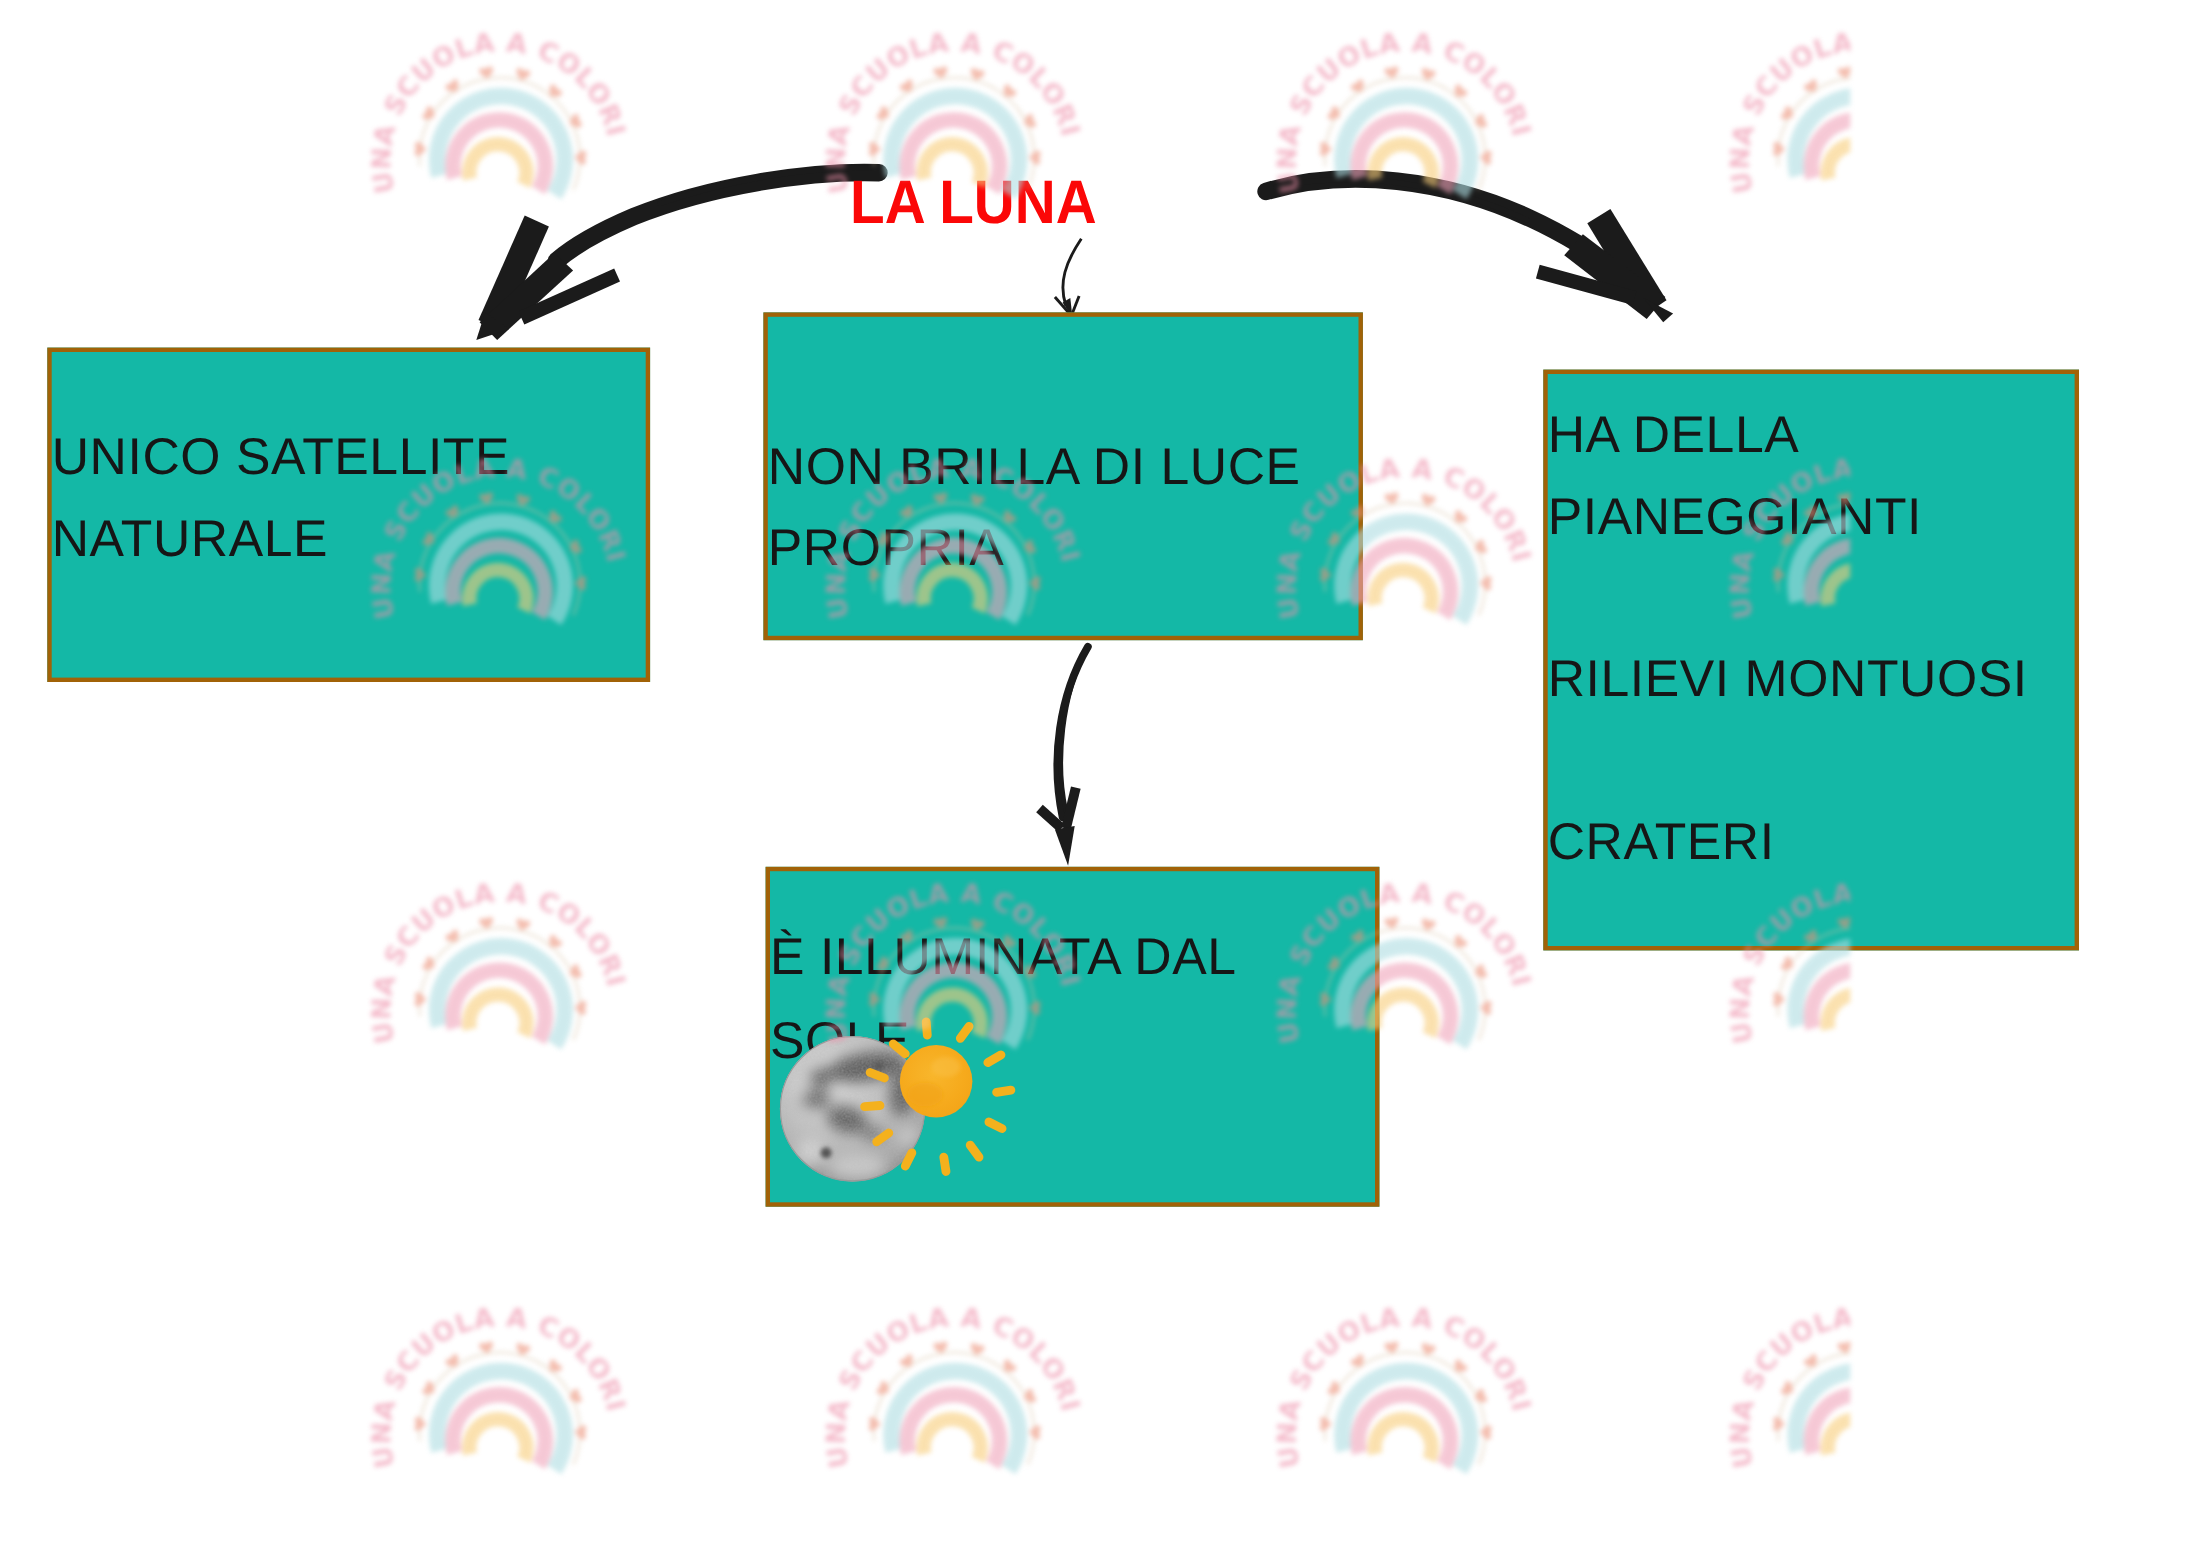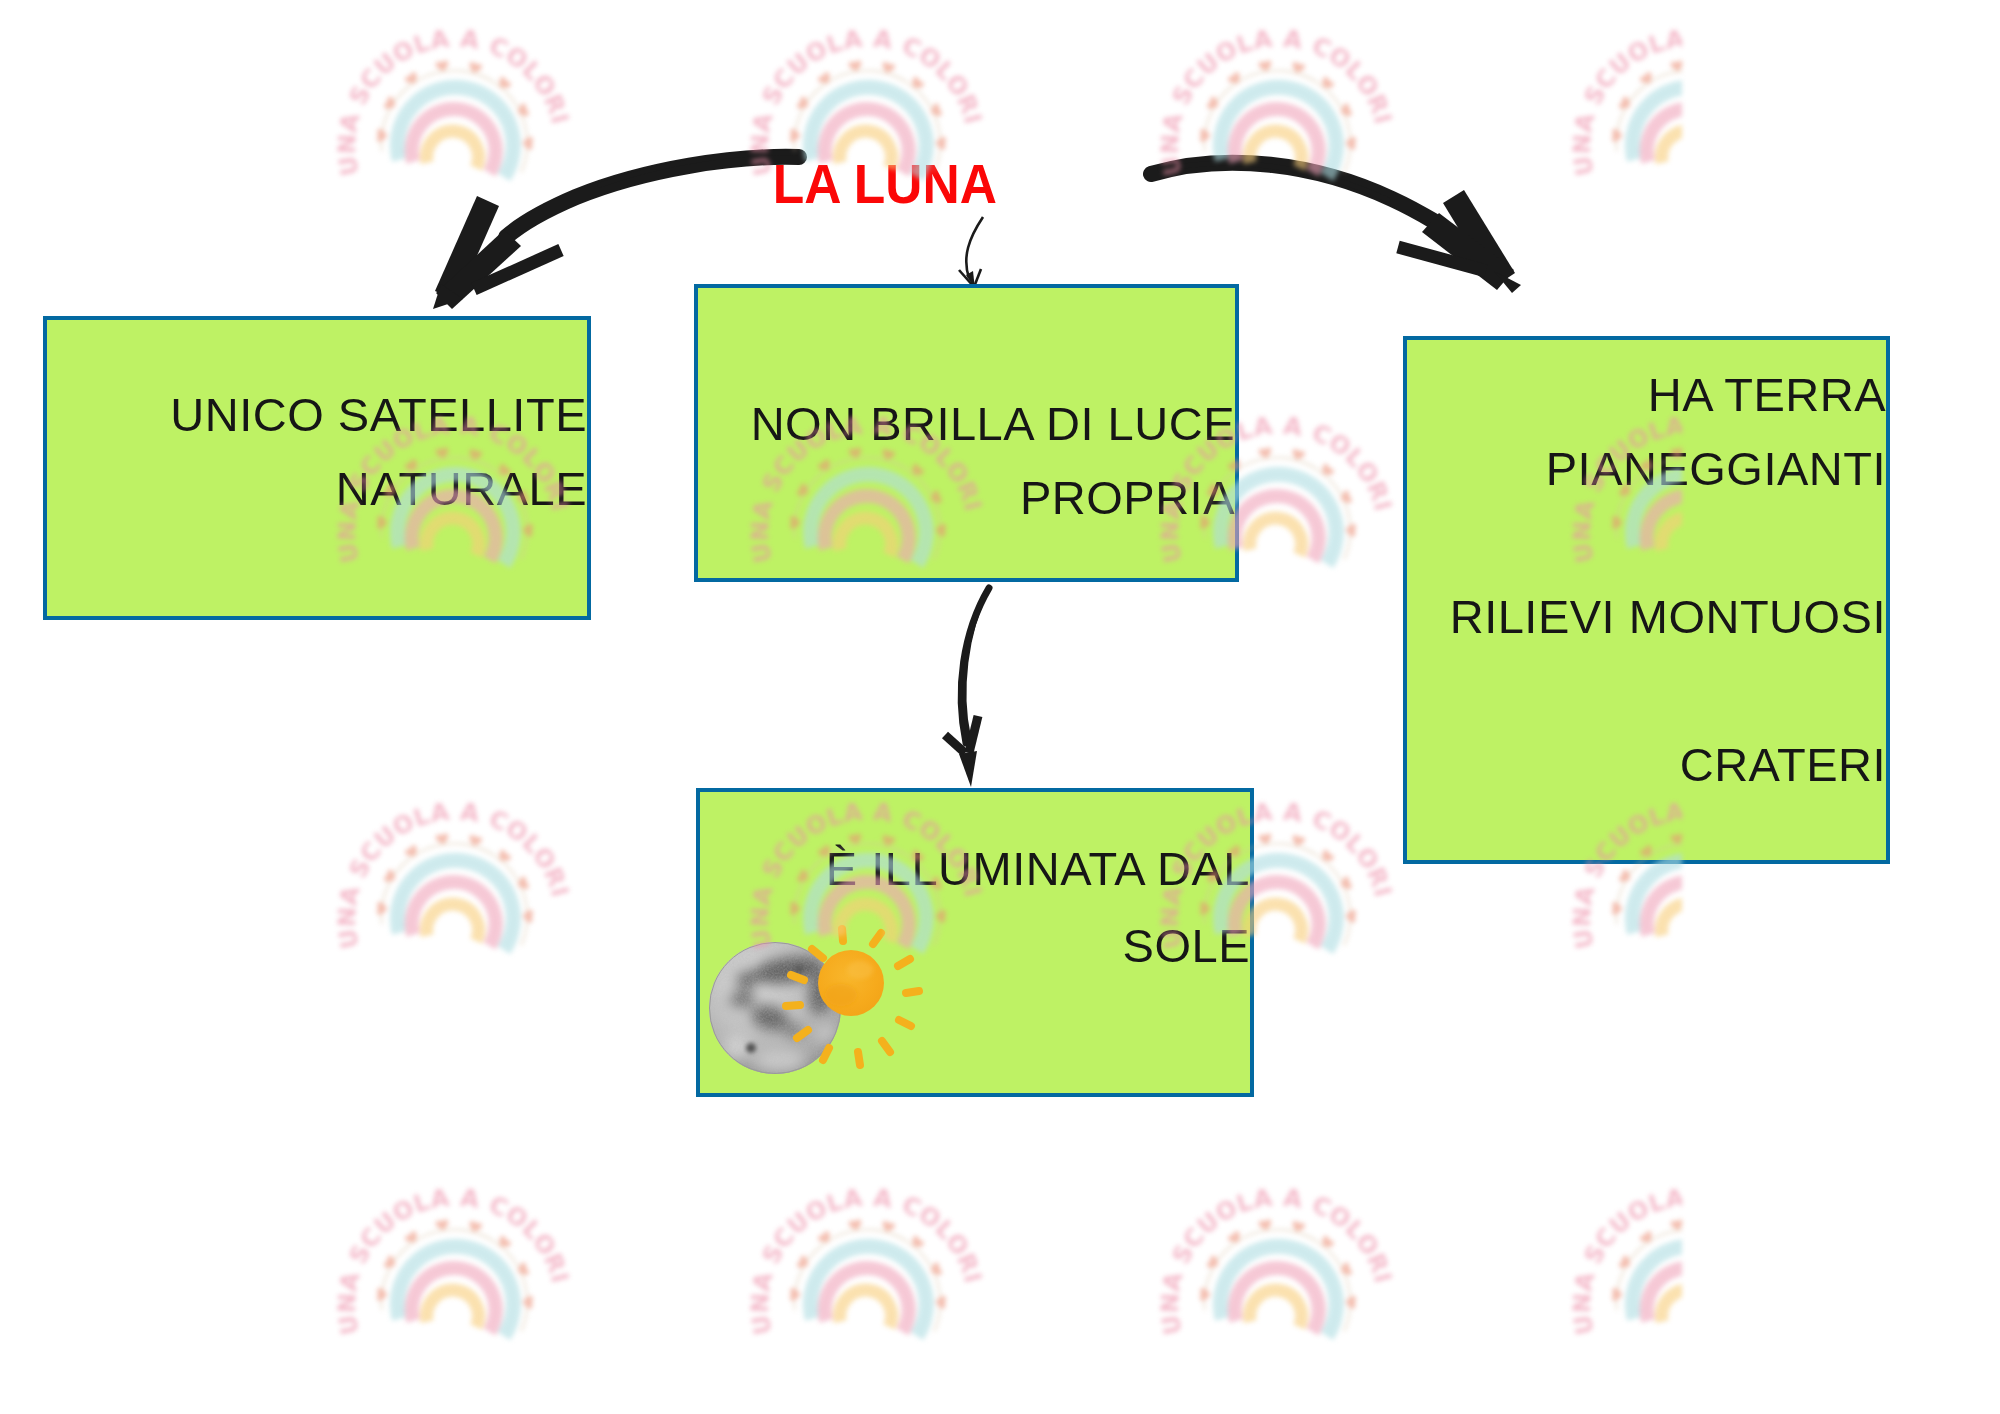--- a/index.html
+++ b/index.html
@@ -4,22 +4,22 @@
 <style>
   html,body{margin:0;padding:0;background:#ffffff;}
   #canvas{position:relative;width:2000px;height:1414px;background:#ffffff;overflow:hidden;
           font-family:"Liberation Sans",sans-serif;}
   .layer{position:absolute;left:0;top:0;}
   
   #title{position:absolute;left:763px;top:139px;width:400px;text-align:left;
          font-size:56px;font-weight:bold;line-height:90px;white-space:nowrap;}
   #title span{display:inline-block;transform:scaleX(0.92);transform-origin:50% 50%;}
   
-  .node{position:absolute;background:#bef264;border:4px solid #0369a1;box-sizing:border-box;
-        color:#161616;text-align:right;letter-spacing:0.5px;}
+  .node{position:absolute;background:#14b8a6;border:4px solid #a16207;box-sizing:border-box;
+        color:#161616;text-align:left;letter-spacing:0.5px;}
   .node .ln{display:block;width:100%;}
   #box-left  {left:43px;  top:316px; width:548px; height:304px; padding-top:58px;}
   #box-left .ln{line-height:74px;height:74px;font-size:47px;}
   #box-center{left:694px; top:284px; width:545px; height:298px; padding-top:99px;}
   #box-center .ln{line-height:74px;height:74px;font-size:47px;}
   #box-right {left:1403px;top:336px; width:487px; height:528px; padding-top:18px;}
   #box-right .ln{line-height:74px;height:74px;font-size:47px;}
   #box-bottom{left:696px; top:788px; width:558px; height:309px; padding-top:38px;}
   #box-bottom .ln{line-height:77px;height:77px;font-size:47px;}
   
@@ -75,21 +75,21 @@
     <span class="ln">UNICO SATELLITE</span>
     <span class="ln">NATURALE</span>
   </div>
 
   <div class="node" id="box-center">
     <span class="ln">NON BRILLA DI LUCE</span>
     <span class="ln">PROPRIA</span>
   </div>
 
   <div class="node" id="box-right">
-    <span class="ln">HA TERRA</span>
+    <span class="ln">HA DELLA</span>
     <span class="ln">PIANEGGIANTI</span>
     <span class="ln"></span>
     <span class="ln">RILIEVI MONTUOSI</span>
     <span class="ln"></span>
     <span class="ln">CRATERI</span>
   </div>
 
   <div class="node" id="box-bottom">
     <span class="ln">È ILLUMINATA DAL</span>
     <span class="ln">SOLE</span>

